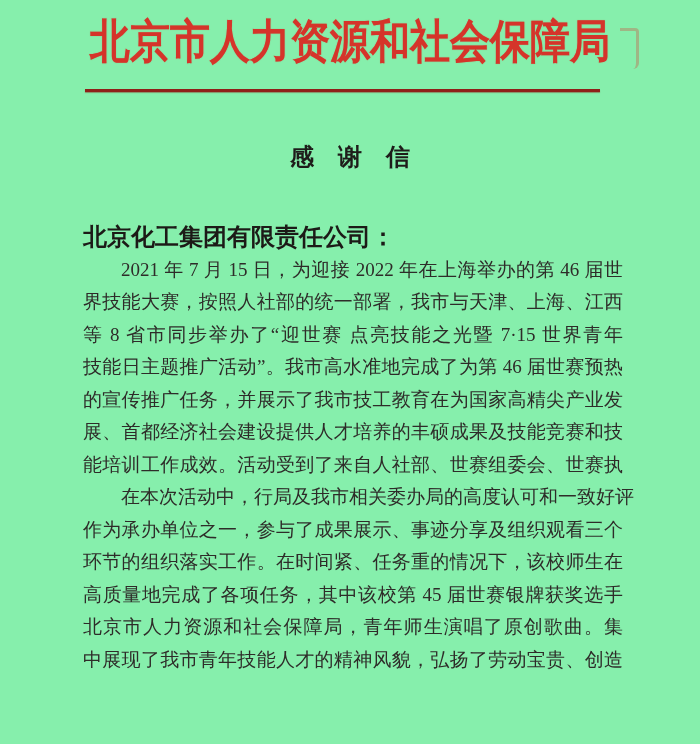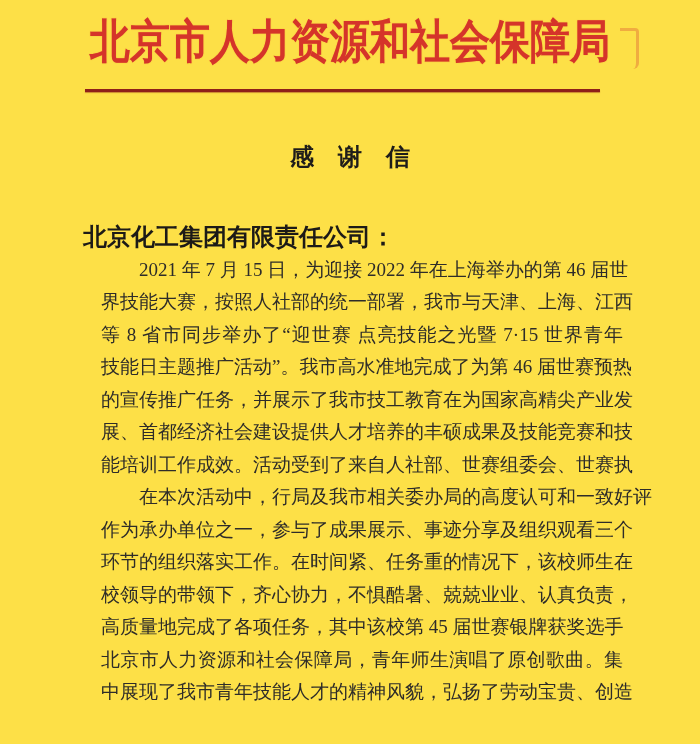--- a/index.html
+++ b/index.html
@@ -5,21 +5,21 @@
   html, body {
     margin: 0;
     padding: 0;
     background: #ffffff;
   }
   .page {
     position: relative;
     width: 700px;
     height: 744px;
     overflow: hidden;
-    background: #fde047;
+    background: #86efac;
     font-family: "Liberation Serif", "DejaVu Serif", serif;
   }
   
   .org-name {
     position: absolute;
     top: 17px;
     left: 0;
     width: 700px;
     text-align: center;
     font-size: 46px;
@@ -83,21 +83,20 @@
     line-height: 32.5px;
     height: 32.5px;
     white-space: nowrap;
   }
   .line {
     line-height: 32.5px;
     height: 32.5px;
     text-align: justify;
     text-align-last: justify;
     white-space: nowrap;
-    margin-left: 18px;
   }
   .line.indent { text-indent: 2em; }
   .line.short  { text-align-last: left; white-space: normal; }
 </style>
 </head>
 <body>
 
 <div class="page">
 
   <div class="org-name">北京市人力资源和社会保障局</div>
@@ -117,21 +116,20 @@
           <div class="line">等 8 省市同步举办了“迎世赛 点亮技能之光暨 7·15 世界青年</div>
           <div class="line">技能日主题推广活动”。我市高水准地完成了为第 46 届世赛预热</div>
           <div class="line">的宣传推广任务，并展示了我市技工教育在为国家高精尖产业发</div>
           <div class="line">展、首都经济社会建设提供人才培养的丰硕成果及技能竞赛和技</div>
           <div class="line">能培训工作成效。活动受到了来自人社部、世赛组委会、世赛执</div>
         </div>
         <div>
           <div class="line indent">在本次活动中，行局及我市相关委办局的高度认可和一致好评</div>
           <div class="line">作为承办单位之一，参与了成果展示、事迹分享及组织观看三个</div>
           <div class="line">环节的组织落实工作。在时间紧、任务重的情况下，该校师生在</div>
-          <div class="line">校领导的带领下，齐心协力，不惧酷暑、兢兢业业、认真负责，</div>
           <div class="line">高质量地完成了各项任务，其中该校第 45 届世赛银牌获奖选手</div>
           <div class="line">北京市人力资源和社会保障局，青年师生演唱了原创歌曲。集</div>
           <div class="line">中展现了我市青年技能人才的精神风貌，弘扬了劳动宝贵、创造</div>
         </div>
       </div>
   </div>
 
 </div>
 
 </body></html>

